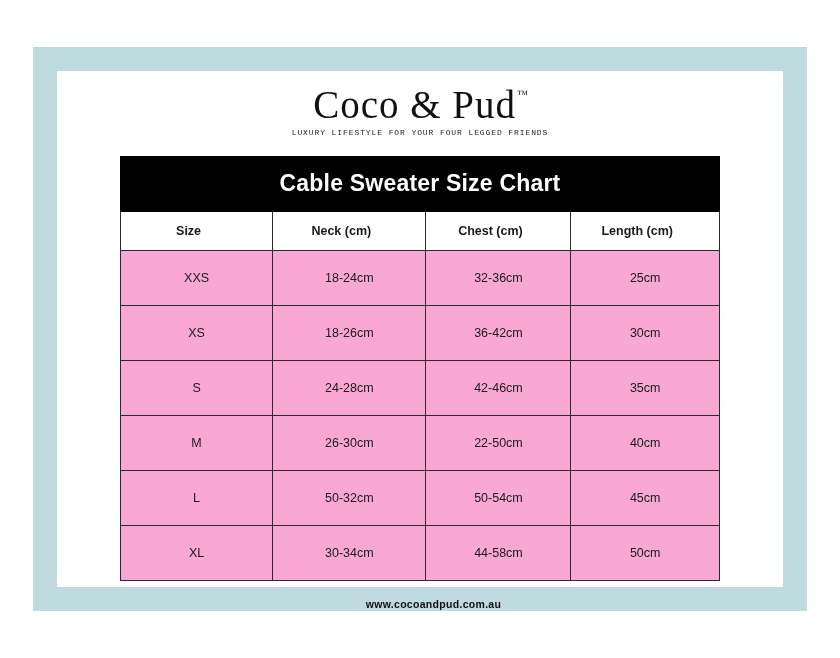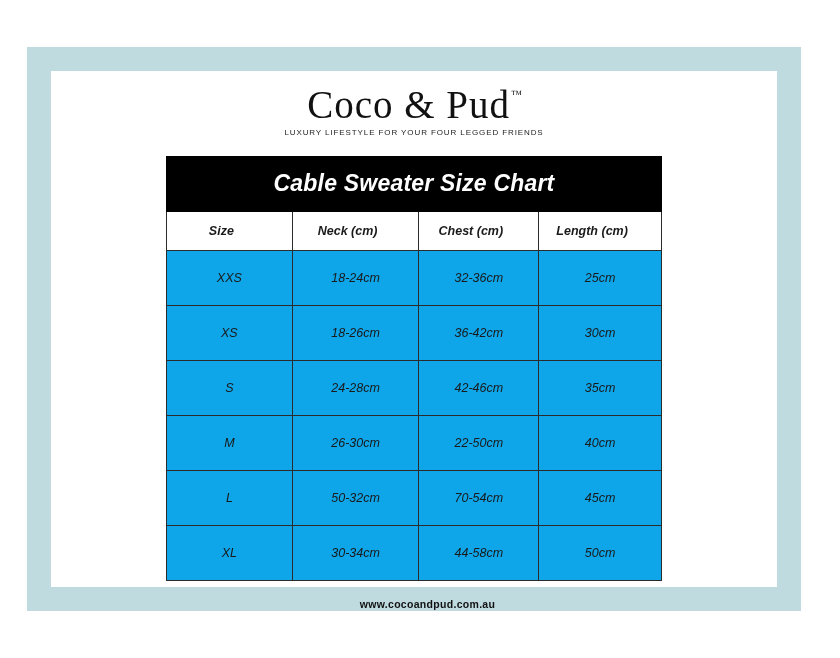--- a/index.html
+++ b/index.html
@@ -15,21 +15,21 @@
   }
   .page {
     position: relative;
     width: 840px;
     height: 658px;
     background: #ffffff;
     box-sizing: border-box;
   }
   .border-frame {
     position: absolute;
-    left: 27px;
+    left: 33px;
     top: 47px;
     width: 774px;
     height: 564px;
     background: #bfdbe0;
     box-sizing: border-box;
   }
   .inner-card {
     position: absolute;
     left: 24px;
     top: 24px;
@@ -64,30 +64,29 @@
     font-family: "Liberation Serif", serif;
     font-size: 11px;
     vertical-align: super;
     position: relative;
     top: -14px;
     left: 1px;
     color: #111111;
   }
   .brand-tagline {
     margin-top: 5px;
-    font-family: Liberation Sans, sans-serif;
+    font-family: Liberation Mono, monospace;
     font-size: 8px;
     letter-spacing: 0.9px;
     color: #222222;
     text-transform: uppercase;
   }
   .table-wrap {
     margin-top: 19px;
-    width: 496px;
-    font-style: italic;
+    width: 600px;
   }
   table.size-chart {
     border-collapse: collapse;
     width: 100%;
     table-layout: fixed;
   }
   table.size-chart td, table.size-chart th {
     border: 1px solid #2b2b2b;
     text-align: center;
     color: #1a1a1a;
@@ -104,21 +103,21 @@
   .header-row th {
     font-size: 12.5px;
     font-weight: bold;
     padding: 12px 16px 12px 0;
     background: #ffffff;
   }
   .data-row td {
     font-size: 12.5px;
     font-weight: normal;
     padding: 20px 0 20px 0;
-    background: #0ea5e9;
+    background: #f9a8d4;
   }
   .col-size { width: 25.4%; }
   .col-neck { width: 25.6%; }
   .col-chest { width: 24.2%; }
   .col-length { width: 24.8%; }
   .footer-url {
     margin-top: 17px;
     font-size: 10.5px;
     font-weight: bold;
     color: #111111;
@@ -181,21 +180,21 @@
               </tr>
               <tr class="data-row">
                 <td>M</td>
                 <td>26-30cm</td>
                 <td>22-50cm</td>
                 <td>40cm</td>
               </tr>
               <tr class="data-row">
                 <td>L</td>
                 <td>50-32cm</td>
-                <td>70-54cm</td>
+                <td>50-54cm</td>
                 <td>45cm</td>
               </tr>
               <tr class="data-row">
                 <td>XL</td>
                 <td>30-34cm</td>
                 <td>44-58cm</td>
                 <td>50cm</td>
               </tr>
             </tbody>
           </table>

